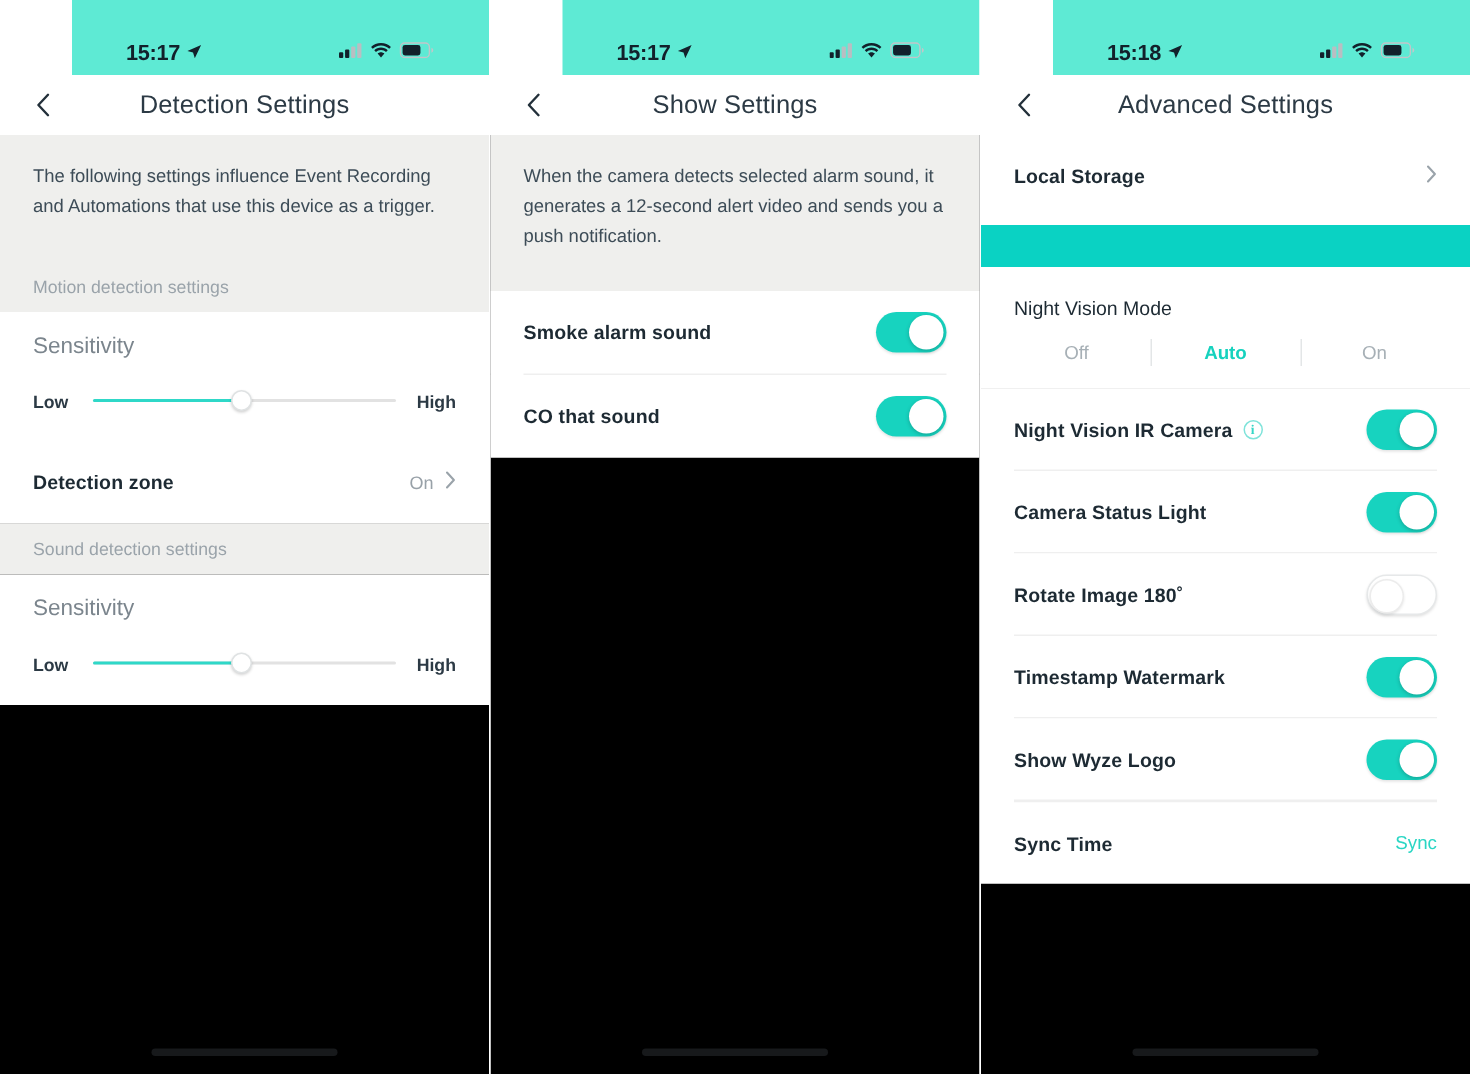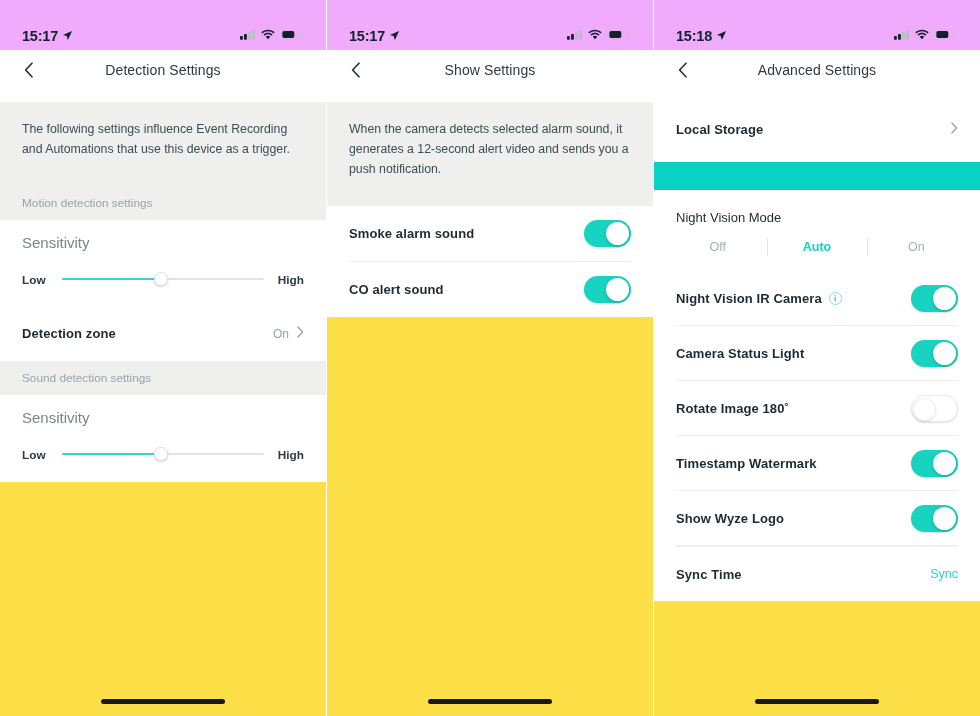--- a/index.html
+++ b/index.html
@@ -21,27 +21,28 @@
     position: relative;
     display: flex;
     flex-direction: column;
     overflow: hidden;
   }
   .gap { width: 1px; height: 716px; background: #ffffff; }
 
   
   .statusbar {
     height: 50px;
-    padding: 0 22px;
+    padding: 0 36px;
     display: flex;
     align-items: flex-end;
     padding-bottom: 6px;
     justify-content: space-between;
-    background: #f0abfc;
+    background: #5eead4;
     flex: 0 0 auto;
+    margin-left: 48px;
   }
   .st-time {
     font-size: 14.5px;
     font-weight: bold;
     color: #12212b;
     letter-spacing: -0.2px;
     display: flex;
     align-items: center;
     gap: 4px;
   }
@@ -61,33 +62,32 @@
   .back-chev {
     width: 18px; height: 18px;
     display: flex; align-items: center; justify-content: center;
     color: #23303a;
     cursor: pointer;
   }
   .nav-title {
     position: absolute;
     left: 0; right: 0;
     text-align: center;
-    font-size: 14px;
+    font-size: 17px;
     color: #2c3a45;
     letter-spacing: 0.1px;
     pointer-events: none;
   }
 
   
   .body {
     flex: 1 1 auto;
-    background: #fde047;
+    background: #000000;
     overflow: hidden;
     position: relative;
-    margin-top: 12px;
   }
   .white { background: #ffffff; }
   .infoblock {
     background: #efefed;
     padding: 18px 22px 26px 22px;
     font-size: 12.3px;
     line-height: 1.62;
     color: #3d4c57;
   }
   .sectionhdr {
@@ -433,21 +433,21 @@
 
       <div class="white">
         <div class="row tall">
           <div class="row-label">Smoke alarm sound</div>
           <div class="toggle on">
               <div class="knob"></div>
             </div>
         </div>
         <div class="row-sep"></div>
         <div class="row tall">
-          <div class="row-label">CO alert sound</div>
+          <div class="row-label">CO that sound</div>
           <div class="toggle on">
               <div class="knob"></div>
             </div>
         </div>
       </div>
     </div>
 
     <div class="home-ind">
         <div class="home-bar"></div>
       </div>

